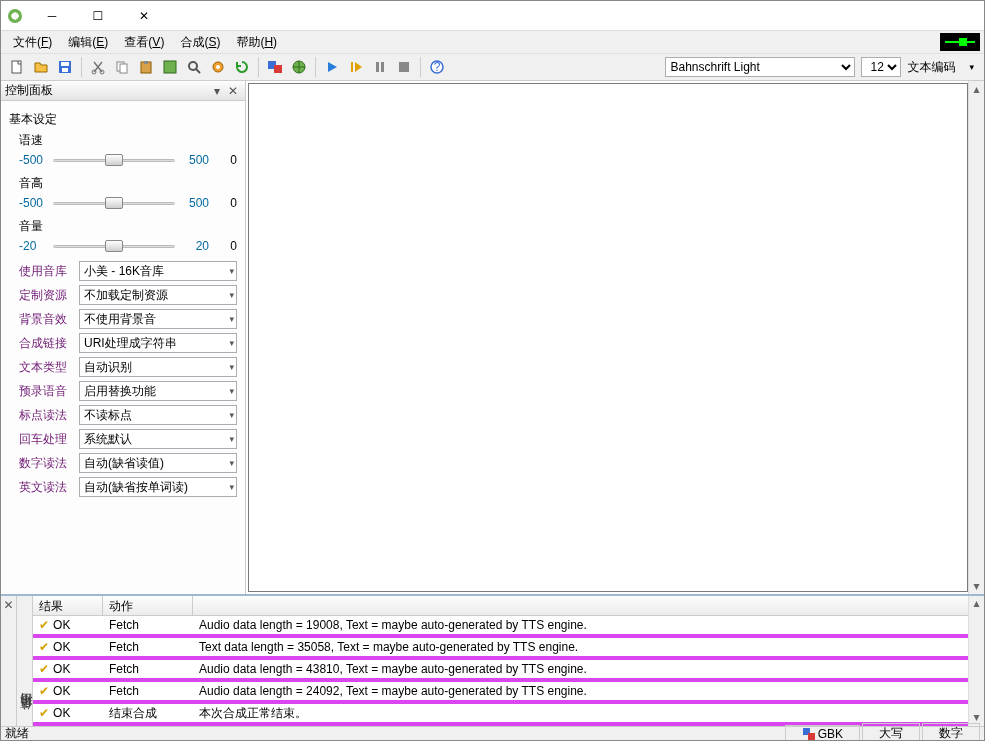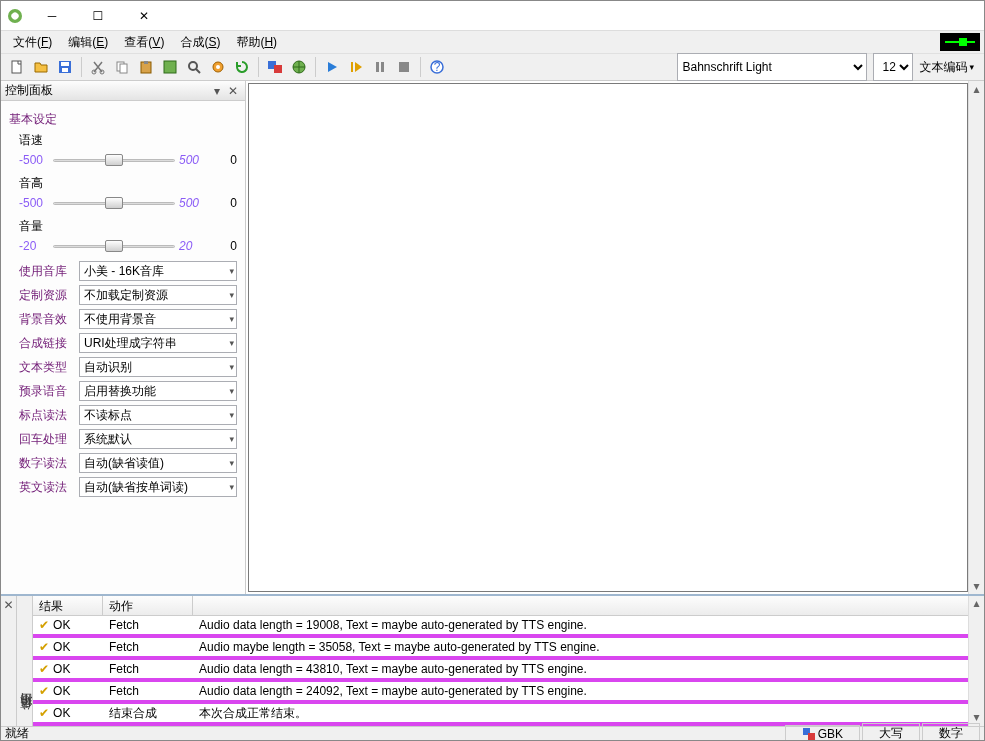--- a/index.html
+++ b/index.html
@@ -19,40 +19,40 @@
 .menubar .spacer { flex:1; }
 .menubar .indicator { width:40px; height:18px; background:#000; display:flex; align-items:center; justify-content:center; }
 .menubar .ind-dot { width:30px; height:2px; background:#0f0; position:relative; }
 .menubar .ind-dot::after { content:''; position:absolute; right:8px; top:-3px; width:8px; height:8px; background:#0f0; border-radius:0; }
 
 
 .toolbar { height:28px; display:flex; align-items:center; padding:0 4px; gap:0; background:#f0f0f0; border-top:1px solid #e0e0e0; border-bottom:1px solid #ccc; }
 .toolbar .btn { width:22px; height:22px; display:flex; align-items:center; justify-content:center; margin:0 1px; cursor:default; }
 .toolbar .sep { width:1px; height:20px; background:#ccc; margin:0 4px; }
 .toolbar .flex { flex:1; }
-.toolbar select, .toolbar .combo { height:28px; border:1px solid #abadb3; background:#fff; font-size:12px; }
+.toolbar select, .toolbar .combo { height:20px; border:1px solid #abadb3; background:#fff; font-size:12px; }
 .toolbar .font-combo { width:190px; margin-left:4px; }
 .toolbar .size-combo { width:40px; margin-left:6px; text-align:left; padding-left:4px;}
-.toolbar .enc { padding:0 6px; display:flex; align-items:center; gap:2px; cursor:default;}
+.toolbar .enc { padding:0 6px; display:flex; align-items:center; gap:14px; cursor:default;}
 
 
 .main { flex:1; display:flex; min-height:0; }
 
 
 .panelcol { width:245px; display:flex; flex-direction:column; border-right:1px solid #ccc;}
 .panel-head { height:20px; background:linear-gradient(#fdfdfd,#e4e4e4); border-bottom:1px solid #ccc; display:flex; align-items:center; padding:0 4px; font-weight:normal;}
 .panel-head .hflex { flex:1; }
 .panel-head .pin, .panel-head .xclose { width:16px; height:16px; display:flex; align-items:center; justify-content:center; cursor:default; color:#555;}
 .panel-body { flex:1; overflow:auto; padding:6px 8px; background:#fdfdfd;}
-.section-title { margin:4px 0 4px 0; color:#701a75; }
+.section-title { margin:4px 0 4px 0; color:#000000; }
 .slider-block { margin:2px 0 6px 10px; }
 .slider-label { color:#000; margin-bottom:2px;}
 .slider-row { display:flex; align-items:center; gap:4px; }
-.slider-minmax { width:30px; color:#8b5cf6; text-align:left;}
-.slider-minmax.max{ font-style:italic;}
+.slider-minmax { width:30px; color:#0369a1; text-align:left;}
+.slider-minmax.max{ text-align:right;}
 .slider-val { width:24px; text-align:right; color:#000; padding-left:8px;}
 .slider-track { flex:1; height:18px; position:relative; }
 .slider-track .rail { position:absolute; top:8px; left:0; right:0; height:3px; background:#ddd; border:1px solid #bbb; border-radius:2px;}
 .slider-track .thumb { position:absolute; top:3px; width:18px; height:12px; background:linear-gradient(#fefefe,#cfcfcf); border:1px solid #888; border-radius:2px; left:calc(50% - 9px);}
 .adv-row { display:flex; align-items:center; margin:4px 0 4px 10px; }
 .adv-label { width:60px; color:#701a75; }
 .adv-combo { flex:1; height:20px; border:1px solid #abadb3; background:#fff; display:flex; align-items:center; justify-content:space-between; padding:0 2px 0 4px; cursor:default;}
 .adv-combo .caret { font-size:9px; color:#555; }
 
 
@@ -366,21 +366,21 @@
     </div>
     <div class="logbody" id="logbody">
         <div class="logrow">
           <div class="c c1"><span class="ok-icon">✔</span>OK</div>
           <div class="c c2">Fetch</div>
           <div class="c c3">Audio data length = 19008, Text = maybe auto-generated by TTS engine.</div>
         </div>
         <div class="logrow">
           <div class="c c1"><span class="ok-icon">✔</span>OK</div>
           <div class="c c2">Fetch</div>
-          <div class="c c3">Audio maybe length = 35058, Text = maybe auto-generated by TTS engine.</div>
+          <div class="c c3">Text data length = 35058, Text = maybe auto-generated by TTS engine.</div>
         </div>
         <div class="logrow">
           <div class="c c1"><span class="ok-icon">✔</span>OK</div>
           <div class="c c2">Fetch</div>
           <div class="c c3">Audio data length = 43810, Text = maybe auto-generated by TTS engine.</div>
         </div>
         <div class="logrow">
           <div class="c c1"><span class="ok-icon">✔</span>OK</div>
           <div class="c c2">Fetch</div>
           <div class="c c3">Audio data length = 24092, Text = maybe auto-generated by TTS engine.</div>

